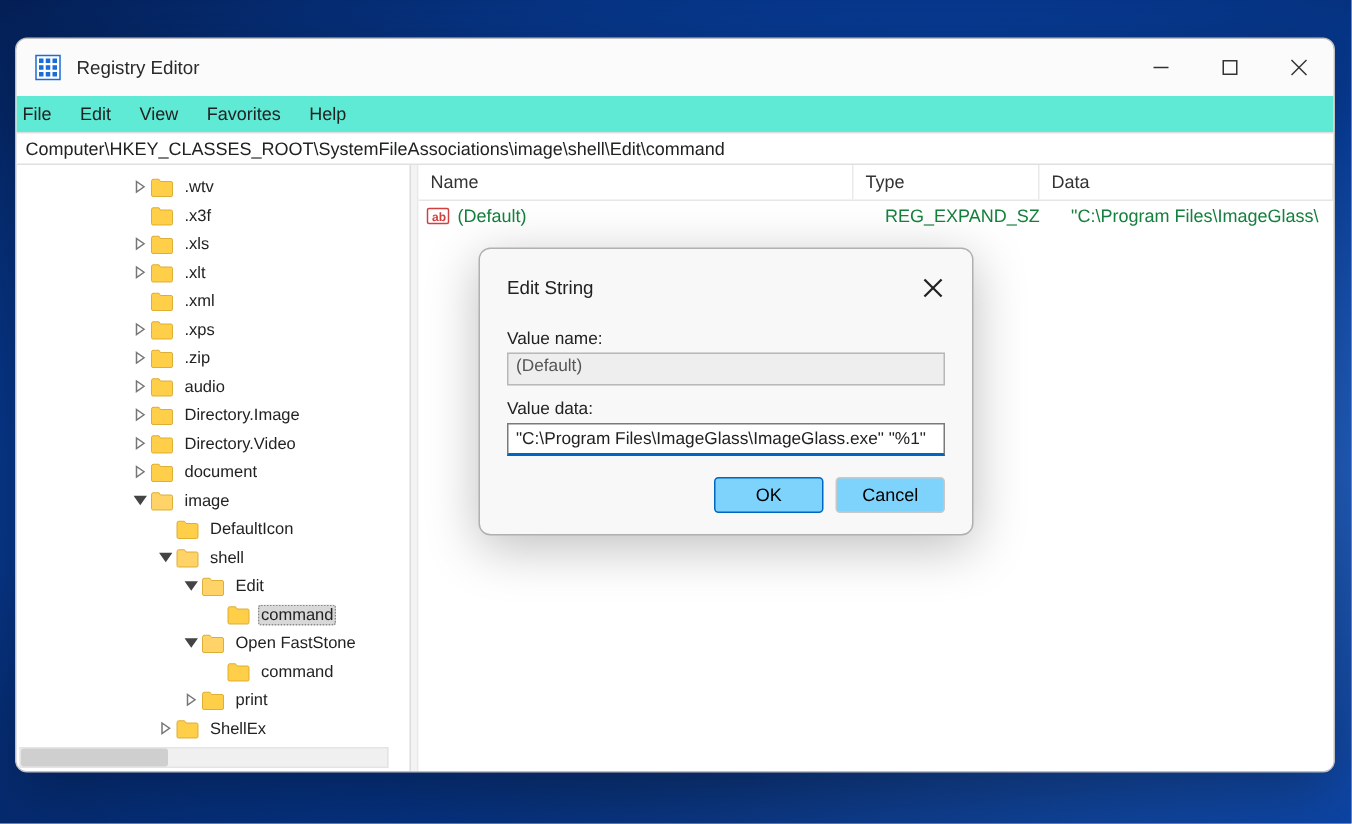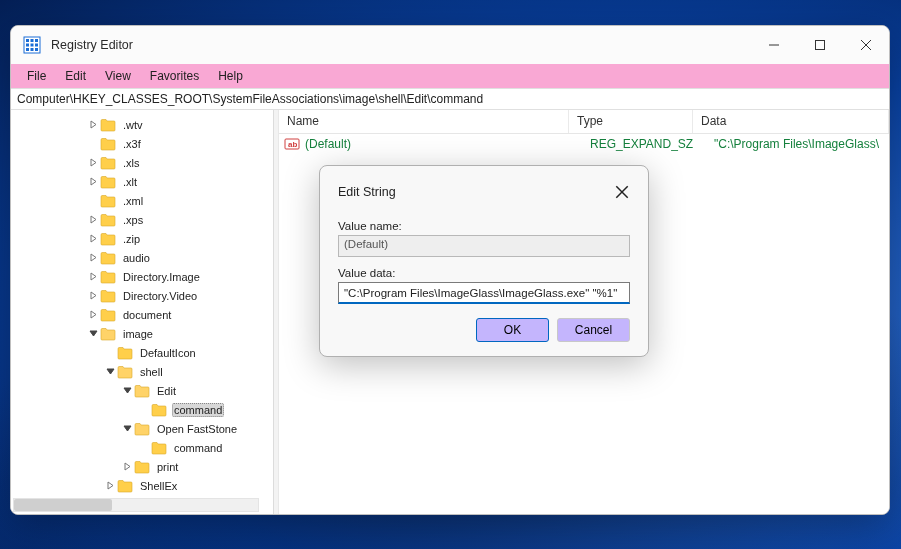--- a/index.html
+++ b/index.html
@@ -9,21 +9,21 @@
 
 .window { position: absolute; left: 10px; top: 5px; width: 880px; height: 490px; background: #fbfbfb; border: 1px solid #bfbfbf; border-radius: 8px; box-shadow: 0 10px 40px rgba(0,0,0,0.3); display: flex; flex-direction: column; overflow: hidden; margin-top: 20px; }
 
 .titlebar { height: 38px; display: flex; align-items: center; padding-left: 12px; background: #fbfbfb; }
 .titlebar-icon { width: 18px; height: 18px; margin-right: 10px; }
 .titlebar-title { font-size: 12.5px; color: #2a2a2a; }
 .titlebar-controls { margin-left: auto; display: flex; }
 .titlebar-btn { width: 46px; height: 38px; display:flex; align-items:center; justify-content:center; color:#333; font-size: 12px; }
 .titlebar-btn svg { stroke: #333; }
 
-.menubar { height: 24px; display: flex; align-items: center; padding-left: 16px; gap: 19px; font-size: 12px; color: #222; background:#f9a8d4; }
+.menubar { height: 24px; display: flex; align-items: center; padding-left: 4px; gap: 19px; font-size: 12px; color: #222; background:#5eead4; }
 .menubar-item { cursor: default; }
 
 .addrbar { height: 22px; border-top: 1px solid #e0e0e0; border-bottom: 1px solid #e0e0e0; background:#fff; display:flex; align-items:center; padding: 0 6px; font-size: 12px; color:#222; }
 
 .panes { flex: 1; display: flex; overflow:hidden; }
 .tree-pane { width: 263px; border-right: 1px solid #dcdcdc; background:#fff; overflow: auto; padding: 5px 2px; position:relative;}
 .splitter { width:5px; background:#f3f3f3; cursor:col-resize; border-right:1px solid #e8e8e8;}
 .list-pane { flex:1; background:#fff; overflow:auto;}
 
 .tree-node { display:flex; align-items:center; height:19px; font-size:11px; color:#222; white-space:nowrap;}
@@ -52,21 +52,21 @@
 
 .dialog { position:absolute; left:319px; top:165px; width:330px; background:#f8f8f8; border:1px solid #b0b0b0; border-radius:8px; box-shadow:0 8px 35px rgba(0,0,0,0.25); z-index:10;}
 .dialog-body { padding: 18px 18px 14px;}
 .dialog-title { font-size:12.5px; color:#222; margin-bottom:20px; display:flex; align-items:center; justify-content:space-between;}
 .dialog-close {width:16px; height:16px; cursor:default;}
 .dlg-label { font-size:11.5px; color:#222; margin-bottom:3px;}
 .dlg-field { width:100%; height:22px; border:1px solid #b8b8b8; background:#f5f5f5; font-size:11.5px; padding:2px 5px; color:#444; margin-bottom:10px;}
 .dlg-field.readonly { background:#eeeeee; color:#555;}
 .dlg-input { width:100%; height:22px; border:1px solid #7a7a7a; border-bottom:2px solid #0067c0; background:#fff; font-size:11.5px; padding:2px 5px; color:#222; outline:none;}
 .dlg-buttons { display:flex; justify-content:flex-end; gap:8px; margin-top:14px;}
-.dlg-btn { min-width:73px; height:24px; font-size:12px; background:#c4b5fd; border:1px solid #c8c8c8; border-radius:3px; cursor:default; display:flex; align-items:center; justify-content:center;}
+.dlg-btn { min-width:73px; height:24px; font-size:12px; background:#7dd3fc; border:1px solid #c8c8c8; border-radius:3px; cursor:default; display:flex; align-items:center; justify-content:center;}
 .dlg-btn.default { border:1.5px solid #0067c0;}
 </style>
 </head>
 <body>
 
 <div class="desktop-bg"></div>
 
 <div class="window">
 
   <div class="titlebar">

